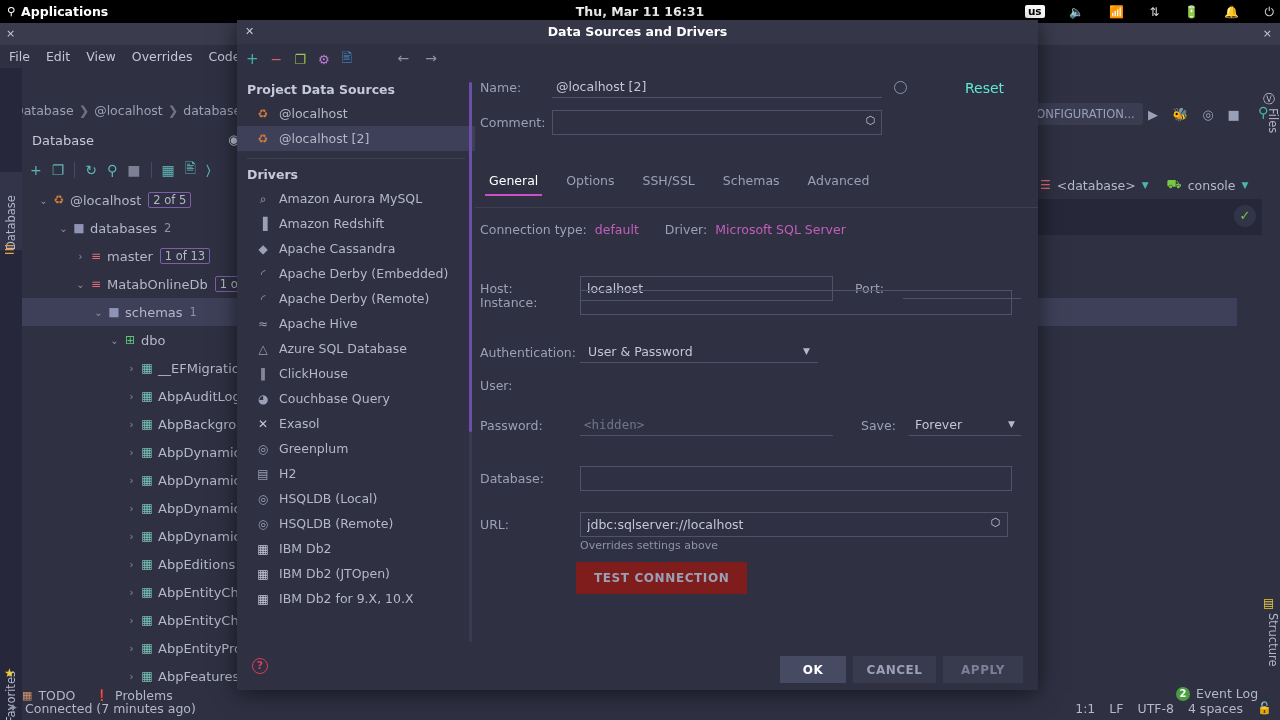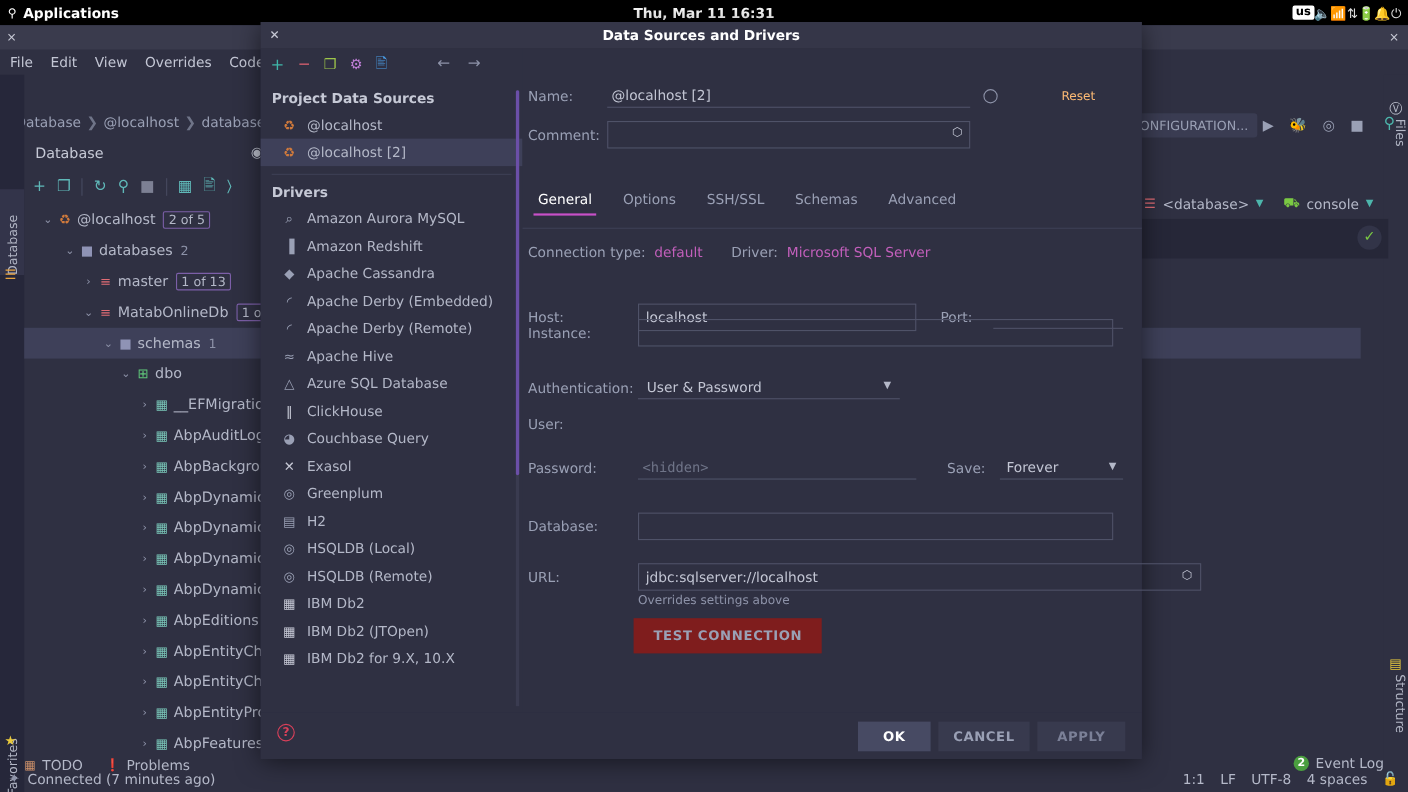--- a/index.html
+++ b/index.html
@@ -16,21 +16,21 @@
 
   
   .osbar {
     position: absolute; top: 0; left: 0; width: 1280px; height: 23px;
     background: #000000; color: #ffffff;
     display: flex; align-items: center;
     font-size: 12.5px; font-weight: bold;
   }
   .osbar .left { display: flex; align-items: center; gap: 6px; padding-left: 7px; }
   .osbar .center { position: absolute; left: 0; right: 0; text-align: center; pointer-events: none; }
-  .osbar .right { position: absolute; right: 6px; display: flex; align-items: center; gap: 0; }
+  .osbar .right { position: absolute; right: 6px; display: flex; align-items: center; gap: 25px; }
   .kb-badge {
     background: #ffffff; color: #000000; border-radius: 2px;
     font-size: 10.5px; font-weight: bold; padding: 1px 3px; line-height: 11px;
   }
   .osicon { font-size: 12px; color: #dddddd; font-weight: normal; display:inline-block; }
 
   
   .ide {
     position: absolute; top: 23px; left: 0; width: 1280px; height: 697px;
     background: #2f3042;
@@ -202,21 +202,21 @@
     outline: none; padding: 2px 4px 3px 4px;
   }
   .uline-input.focus { border-bottom: 2px solid #c850c8; }
   .box-input {
     border: 1px solid #4f5268; background: transparent;
     color: #c3c6d4; font-size: 12.5px; font-family: inherit;
     outline: none; padding: 4px 6px;
   }
   .box-input::placeholder { color: #6f7488; }
   .uline-input::placeholder { color: #6f7488; font-family: "DejaVu Sans Mono", monospace; }
-  .reset-link { color: #fdba74; font-size: 11px; cursor: pointer; }
+  .reset-link { color: #5eead4; font-size: 14px; cursor: pointer; }
   .circle-ind { width: 13px; height: 13px; border: 1px solid #8d92a8; border-radius: 50%; }
 
   .tabs { position: absolute; top: 122px; left: 0; width: 563px; height: 30px; display: flex; align-items: flex-end; gap: 0; }
   .tab { font-size: 12.5px; color: #9aa0b5; padding: 0 14px 8px 14px; position: relative; white-space: nowrap; }
   .tab.active { color: #ffffff; }
   .tab.active::after {
     content: ""; position: absolute; left: 10px; right: 10px; bottom: 0; height: 2px; background: #c850c8;
   }
   .tab-underline { position: absolute; top: 163px; left: 0; width: 563px; height: 1px; background: #3e4055; }
 
@@ -684,21 +684,21 @@
         </div>
 
         <div class="row" style="top:422px;left:5px;">
           <span class="flabel" style="width:100px;">Database:</span>
           <input class="box-input" style="width: 432px;" value="">
         </div>
 
         <div class="row" style="top:468px;left:5px;">
           <span class="flabel" style="width:100px;">URL:</span>
           <span style="position:relative;display:inline-block;">
-            <input class="box-input" style="width: 512px;" value="jdbc:sqlserver://localhost">
+            <input class="box-input" style="width: 428px;" value="jdbc:sqlserver://localhost">
             <span class="expand-ico" style="position:absolute;right:8px;top:4px;">⬡</span>
           </span>
         </div>
         <span class="hint" style="top:495px;left:105px;">Overrides settings above</span>
 
         <button class="test-btn" style="top:518px;left:101px;">TEST CONNECTION</button>
       </div>
     </div>
 
     <div class="dlg-footer">

